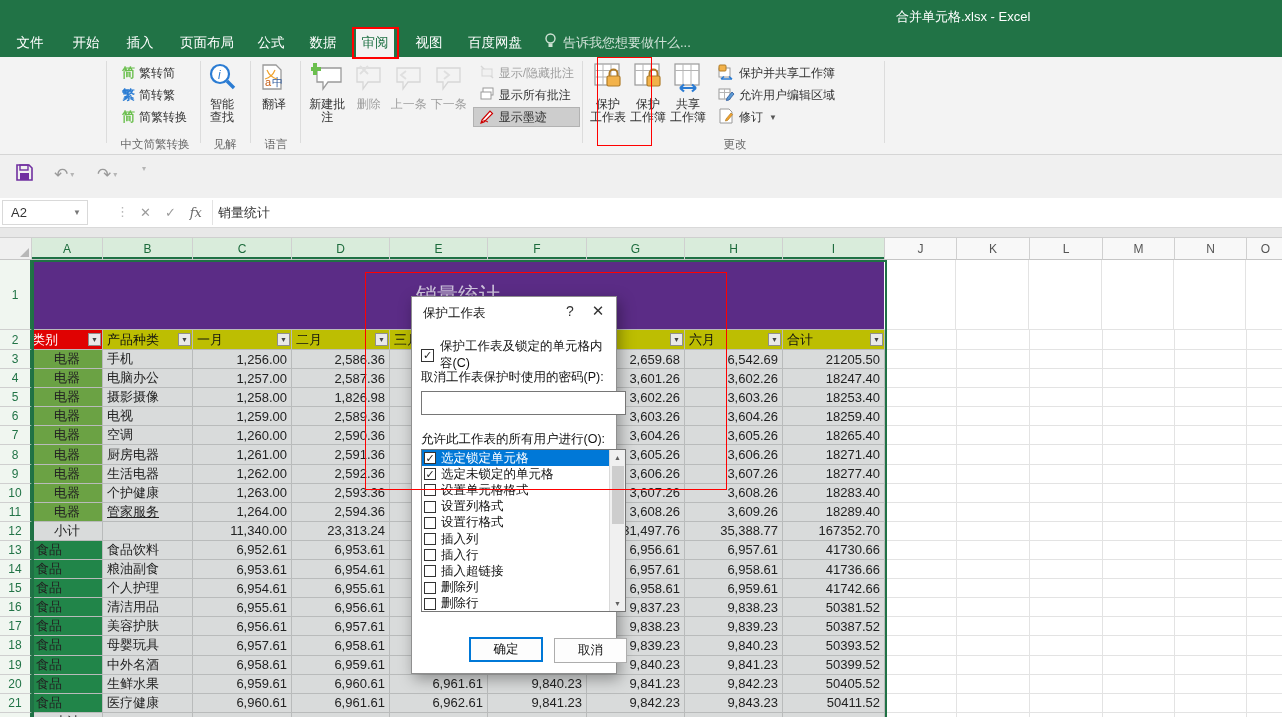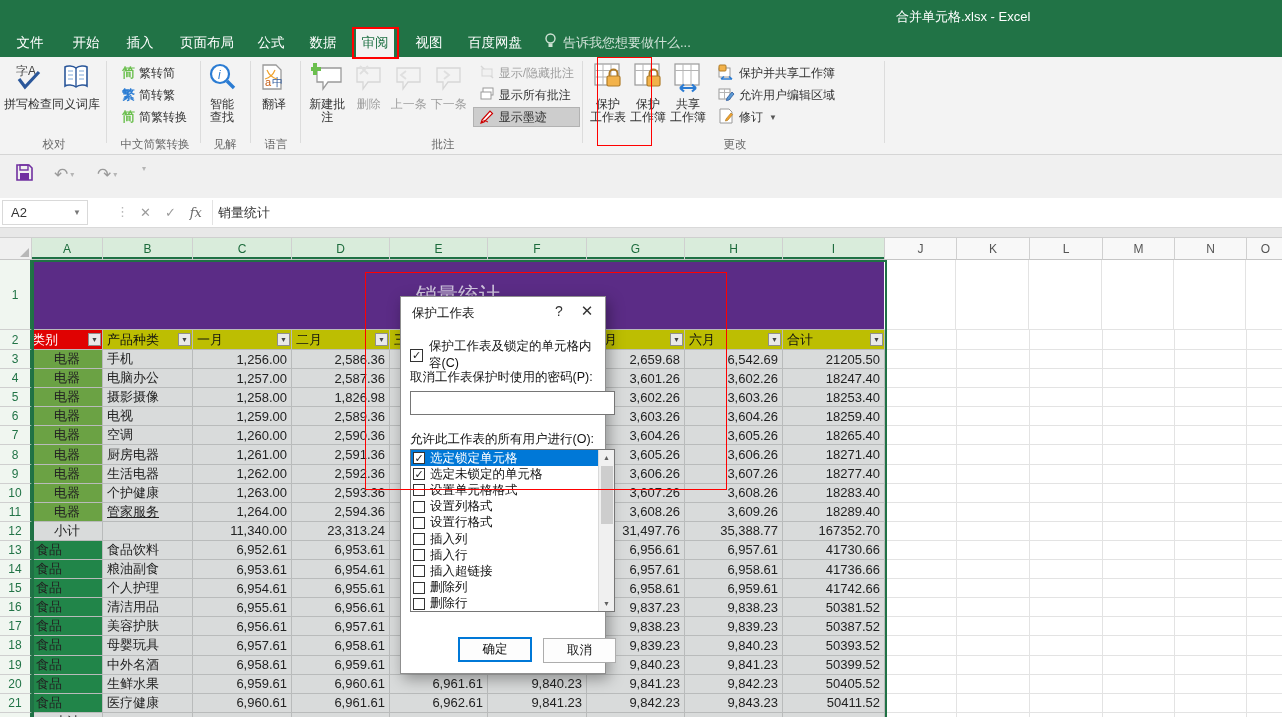--- a/index.html
+++ b/index.html
@@ -64,21 +64,21 @@
   .cell.hred { background:#e00202; color:#fff; }
   .cell.hyel { background:#bdbe02; color:#111; }
   .cell.gApp { background:#6ba244; }
   .cell.gFood { background:#218549; }
   .filterbtn { width:13px; height:13px; background:#e9e9e9; border:1px solid #8f8f8f; margin-left:auto; margin-right:1px; display:flex; align-items:center; justify-content:center; flex:none; }
   .filterbtn span { font-size:7px; color:#444; line-height:1; }
   #title-cell { color:#cfc5dd; font-size:21px; display:flex; align-items:center; justify-content:center; background:#5b2c86; border-bottom:1px solid #b9bbbb; }
   #sel-outline { position:absolute; left:32px; top:32px; width:855px; height:470px; border:2px solid #1f7145; pointer-events:none; }
 
   
-  #dialog { position:absolute; left:400px; top:296px; width:206px; height:378px; background:#fff; border:1px solid #8f8f8f; box-shadow:3px 5px 14px rgba(0,0,0,.35); z-index:40; font-size:12.5px; color:#111; }
+  #dialog { position:absolute; left:411px; top:296px; width:206px; height:378px; background:#fff; border:1px solid #8f8f8f; box-shadow:3px 5px 14px rgba(0,0,0,.35); z-index:40; font-size:12.5px; color:#111; }
   #dlg-titlebar { position:relative; height:30px; }
   #dlg-title { position:absolute; left:11px; top:8px; }
   #dlg-help { position:absolute; left:148px; top:6px; width:20px; height:20px; text-align:center; color:#333; font-size:14px; }
   #dlg-close { position:absolute; right:2px; top:0px; width:32px; height:28px; display:flex; align-items:center; justify-content:center; color:#333; font-size:15px; }
   .dlg-row { position:absolute; left:9px; right:9px; }
   .cb { width:13px; height:13px; border:1px solid #333; background:#fff; display:inline-flex; align-items:center; justify-content:center; flex:none; }
   .cb.checked::after { content:"✓"; font-size:11px; color:#1a1a1a; line-height:1; }
   #dlg-input { position:absolute; left:9px; top:94px; width:205px; height:24px; border:1px solid #767676; background:#fff; font-size:12.5px; padding:0 4px; }
   #dlg-list { position:absolute; left:9px; top:152px; width:205px; height:163px; border:1px solid #767676; background:#fff; display:flex; }
   #dlg-items { flex:1; overflow:hidden; }
@@ -128,44 +128,20 @@
     </div>
   </div>
 
   <div id="ribbon">
       <div class="rsep" style="left: 106px;"></div>
       <div class="rsep" style="left: 200px;"></div>
       <div class="rsep" style="left: 250px;"></div>
       <div class="rsep" style="left: 300px;"></div>
       <div class="rsep" style="left: 582px;"></div>
       <div class="rsep" style="left: 884px;"></div>
-      <div class="rgroup" style="left: 4px; width: 100px;">
-        <div class="gcontent">
-          <div class="bigbtn">
-            <div class="ic">
-              <span><svg width="28" height="30">
-                  <text x="2" y="13" font-size="12" fill="#444">字A</text>
-                  <path d="M5 17 l6 8 l14 -15" stroke="#2b579a" stroke-width="3.2" fill="none"></path>
-                </svg></span>
-            </div>
-            <div class="lbl">拼写检查</div>
-          </div>
-          <div class="bigbtn">
-            <div class="ic">
-              <span><svg width="28" height="30">
-                  <path d="M14 6 C11 3.5,5 3.5,3 5 L3 24 C5 22.5,11 22.5,14 25 C17 22.5,23 22.5,25 24 L25 5 C23 3.5,17 3.5,14 6 Z" fill="#fff" stroke="#2b579a" stroke-width="1.6"></path>
-                  <line x1="14" y1="6" x2="14" y2="25" stroke="#2b579a" stroke-width="1.4"></line>
-                  <path d="M6 9 h5 M6 13 h5 M6 17 h5 M17 9 h5 M17 13 h5 M17 17 h5" stroke="#7fa8d9" stroke-width="1"></path>
-                </svg></span>
-            </div>
-            <div class="lbl">同义词库</div>
-          </div>
-        </div>
-        <div class="glabel">校对</div>
-      </div>
       <div class="rgroup" style="left: 112px; width: 86px;">
         <div class="gcontent">
           <div class="vstack">
             <div class="smallbtn">
               <span class="charicon" style="color: rgb(107, 191, 78);">简</span>
               <span>繁转简</span>
             </div>
             <div class="smallbtn">
               <span class="charicon" style="color: rgb(43, 124, 211);">繁</span>
               <span>简转繁</span>
@@ -266,21 +242,20 @@
             </div>
             <div class="smallbtn pressed">
               <span><svg width="16" height="16">
                   <path d="M3 12 L11 3 l2.5 2.5 L5 14 l-3 1 z" fill="#fff" stroke="#c00" stroke-width="1.2"></path>
                   <path d="M2 14 q4 -3 7 0" stroke="#c00" fill="none"></path>
                 </svg></span>
               <span>显示墨迹</span>
             </div>
           </div>
         </div>
-        <div class="glabel">批注</div>
       </div>
       <div class="rgroup" style="left: 588px; width: 294px;">
         <div class="gcontent">
           <div class="bigbtn">
             <div class="ic">
               <span><svg width="32" height="32">
                   <rect x="3" y="3" width="24" height="21" fill="#fff" stroke="#9a9a9a" stroke-width="1.2"></rect>
                   <path d="M3 9.5 h24 M3 16 h24 M11 3 v21 M19 3 v21" stroke="#b5b5b5" stroke-width="1"></path>
                   <rect x="15" y="15" width="13" height="10" rx="1.5" fill="#f2b24a" stroke="#b07c28" stroke-width="1.2"></rect>
                   <path d="M17.5 15 v-2.5 a4 4 0 0 1 8 0 V15" fill="none" stroke="#b07c28" stroke-width="2"></path>

